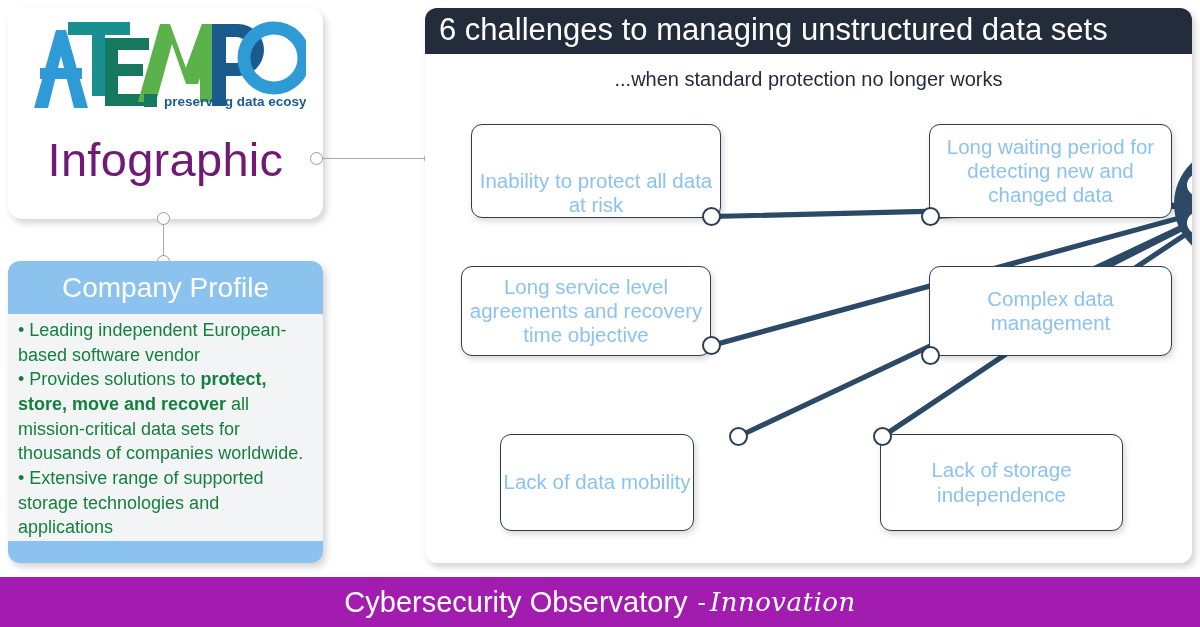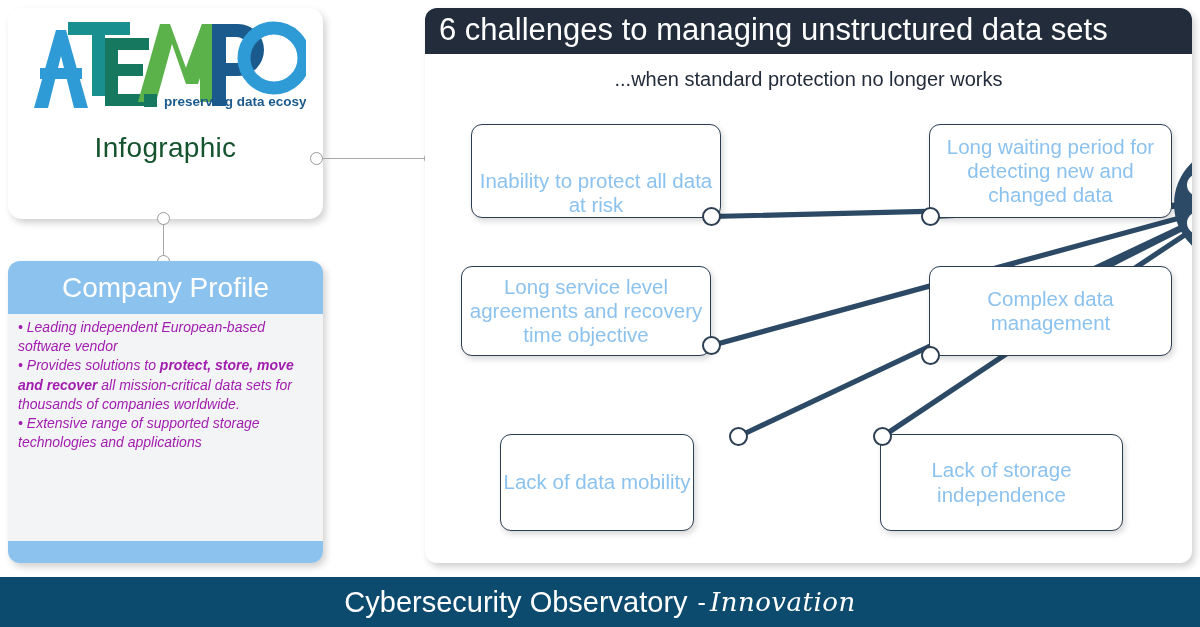--- a/index.html
+++ b/index.html
@@ -16,33 +16,33 @@
   .card-shadow{box-shadow:3px 4px 7px rgba(0,0,0,.18);}
 
   #logo-card{
     position:absolute;left:8px;top:8px;width:315px;height:211px;
     background:#ffffff;border-radius:14px;
   }
   #logo-wrap{position:absolute;left:0;top:8px;width:315px;height:108px;}
   #logo-svg{display:block;margin:0 auto;}
   #infographic-word{
     position:absolute;left:0;top:124px;width:315px;text-align:center;
-    font-size:28px;color:#14532d;letter-spacing:.3px;
+    font-size:47px;color:#701a75;letter-spacing:.3px;
   }
 
   #profile-card{
     position:absolute;left:8px;top:261px;width:315px;height:302px;
     background:#f3f4f6;border-radius:12px;overflow:hidden;
   }
   #profile-header{
     height:53px;line-height:53px;text-align:center;
     background:#8cc2ee;color:#ffffff;font-size:28px;
   }
   #profile-body{
-    padding:4px 10px 0 10px;color:#a21caf;font-size:14px;line-height:1.37;font-style:italic;
+    padding:4px 10px 0 10px;color:#15803d;font-size:18px;line-height:1.37;
   }
   #profile-body .bullet{margin:0 0 0 0;}
   #profile-body b{font-weight:bold;}
   #profile-footstrip{
     position:absolute;left:0;bottom:0;width:100%;height:22px;background:#8cc2ee;
   }
 
   
   .conn-line{position:absolute;background:#a8a8a8;}
   .conn-dot{
@@ -79,21 +79,21 @@
   .node-dot{
     position:absolute;width:19px;height:19px;border-radius:50%;
     background:#ffffff;border:2px solid #2c3e52;box-sizing:border-box;z-index:6;
   }
 
   #hub{position:absolute;left:747px;top:41px;width:118px;height:118px;z-index:4;}
 
   
   #footer{
     position:absolute;left:0;top:577px;width:1200px;height:50px;
-    background:#0c4a6e;color:#ffffff;
+    background:#a21caf;color:#ffffff;
     display:flex;align-items:center;justify-content:center;
   }
   #footer-main{font-size:29px;}
   #footer-sep{font-size:25px;margin:0 4px 0 10px;}
   #footer-script{
     font-size:26px;font-family:"DejaVu Serif", serif;
     font-style:italic;letter-spacing:.5px;
   }
 </style>
 </head>

